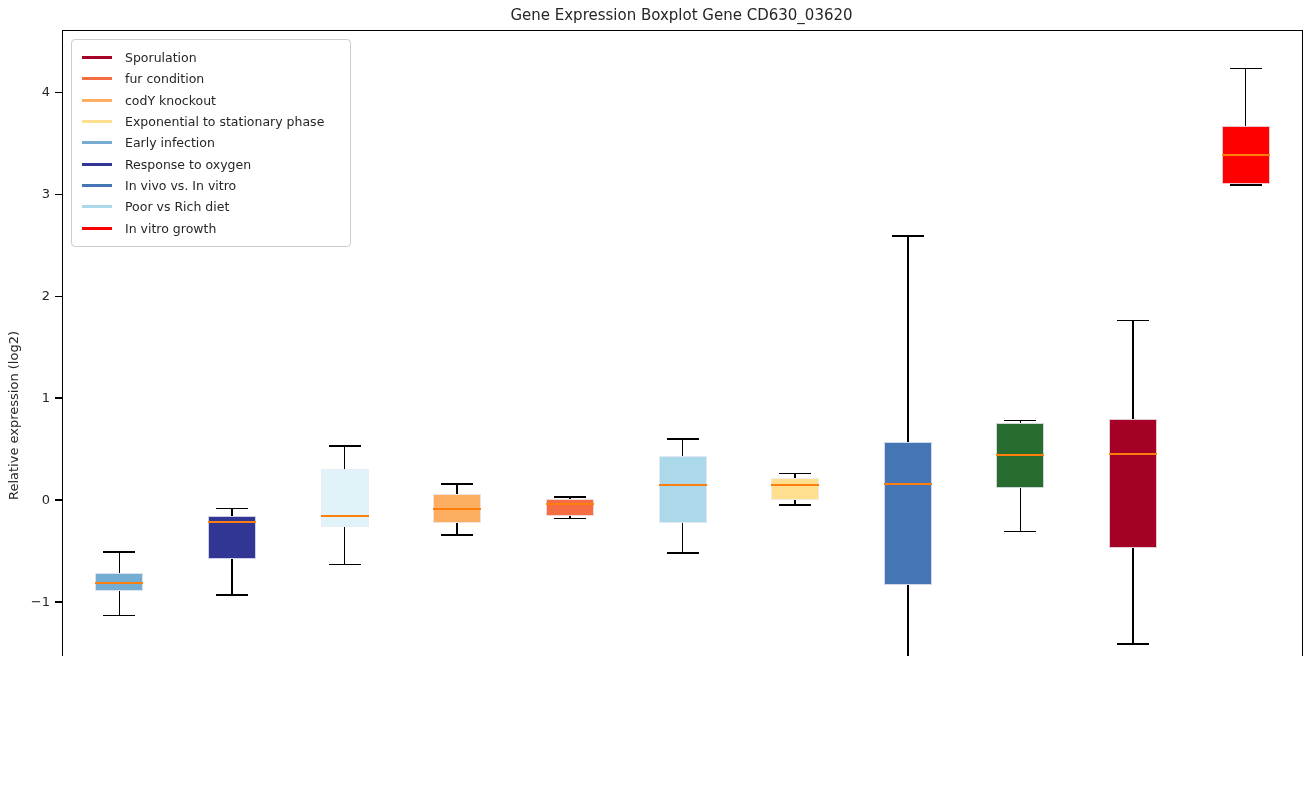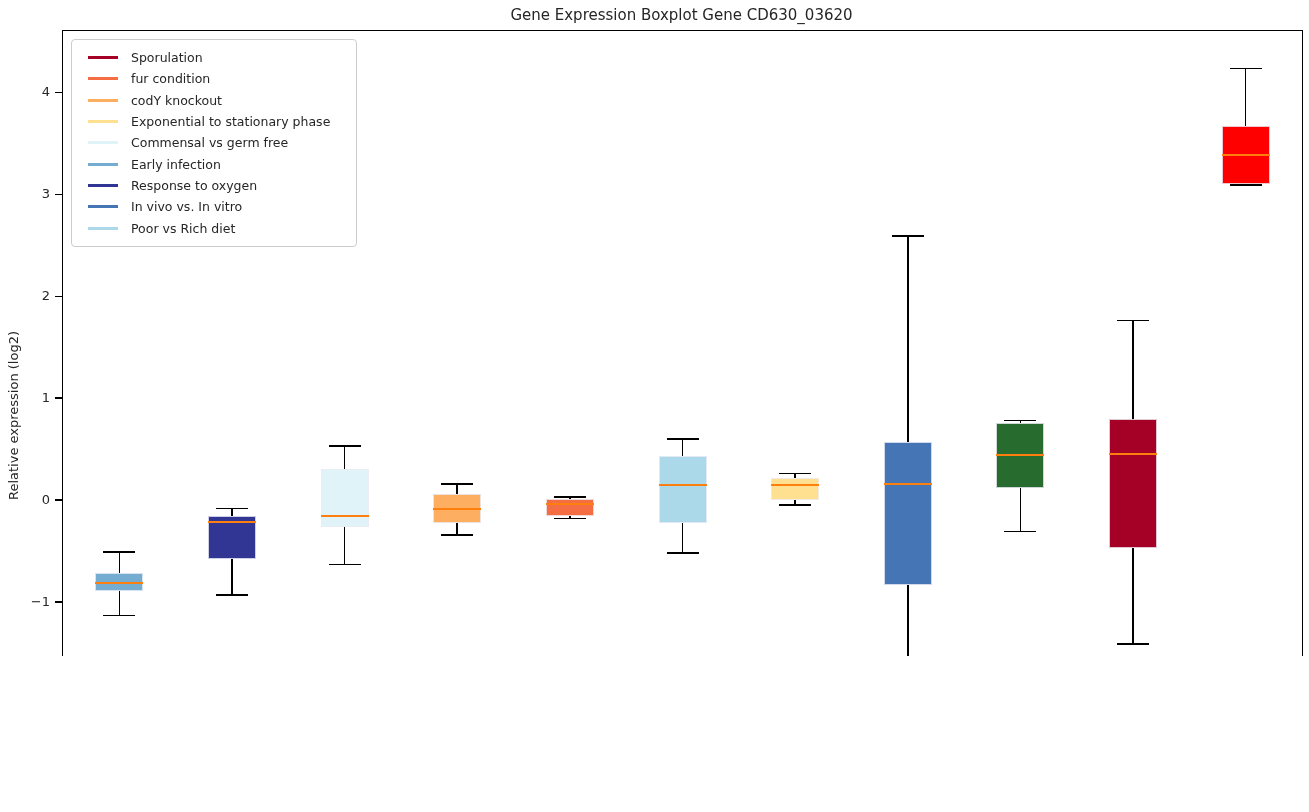--- a/index.html
+++ b/index.html
@@ -24,21 +24,21 @@
   .ytick-label{
     position:absolute;right:calc(100% + 13px);transform:translateY(-52%);
     font-size:13px;color:#262626;white-space:nowrap;
   }
   .bp-whisker{position:absolute;width:1.5px;background:#000;z-index:1;}
   .bp-cap{position:absolute;height:1.5px;background:#000;z-index:1;}
   .bp-box{position:absolute;z-index:2;box-sizing:border-box;border:1px solid rgba(235,235,245,0.85);}
   .bp-median{position:absolute;height:2px;z-index:3;}
   #legend{
     position:absolute;left:8px;top:8px;background:rgba(255,255,255,0.9);
-    border:1px solid #cccccc;border-radius:4px;padding:7px 10px 7px 16px;z-index:5;
+    border:1px solid #cccccc;border-radius:4px;padding:7px 10px 7px 10px;z-index:5;
     min-width:258px;
   }
   .legend-item{display:flex;align-items:center;height:21.3px;}
   .legend-swatch{width:30px;height:3px;margin-right:13px;flex:0 0 auto;}
   .legend-label{font-size:12.5px;color:#262626;white-space:nowrap;}
 </style>
 </head>
 <body>
 
 <div id="figure">
@@ -56,38 +56,38 @@
         </div>
         <div class="legend-item">
           <span class="legend-swatch" style="background: rgb(253, 174, 97);"></span>
           <span class="legend-label">codY knockout</span>
         </div>
         <div class="legend-item">
           <span class="legend-swatch" style="background: rgb(254, 224, 144);"></span>
           <span class="legend-label">Exponential to stationary phase</span>
         </div>
         <div class="legend-item">
-          <span class="legend-swatch" style="background: rgb(224, 243, 248);"></span>
-          <span class="legend-label">Commensal vs germ free</span>
-        </div>
-        <div class="legend-item">
           <span class="legend-swatch" style="background: rgb(116, 173, 209);"></span>
           <span class="legend-label">Early infection</span>
         </div>
         <div class="legend-item">
           <span class="legend-swatch" style="background: rgb(49, 54, 149);"></span>
           <span class="legend-label">Response to oxygen</span>
         </div>
         <div class="legend-item">
           <span class="legend-swatch" style="background: rgb(69, 117, 180);"></span>
           <span class="legend-label">In vivo vs. In vitro</span>
         </div>
         <div class="legend-item">
           <span class="legend-swatch" style="background: rgb(171, 217, 233);"></span>
           <span class="legend-label">Poor vs Rich diet</span>
+        </div>
+        <div class="legend-item">
+          <span class="legend-swatch" style="background: rgb(255, 0, 0);"></span>
+          <span class="legend-label">In vitro growth</span>
         </div>
       </div>
   <div class="ytick-mark" style="top: 672.445px;"></div>
       <div class="ytick-label" style="top: 673.095px;">−2</div>
       <div class="ytick-mark" style="top: 570.461px;"></div>
       <div class="ytick-label" style="top: 571.111px;">−1</div>
       <div class="ytick-mark" style="top: 468.477px;"></div>
       <div class="ytick-label" style="top: 469.127px;">0</div>
       <div class="ytick-mark" style="top: 366.493px;"></div>
       <div class="ytick-label" style="top: 367.143px;">1</div>

